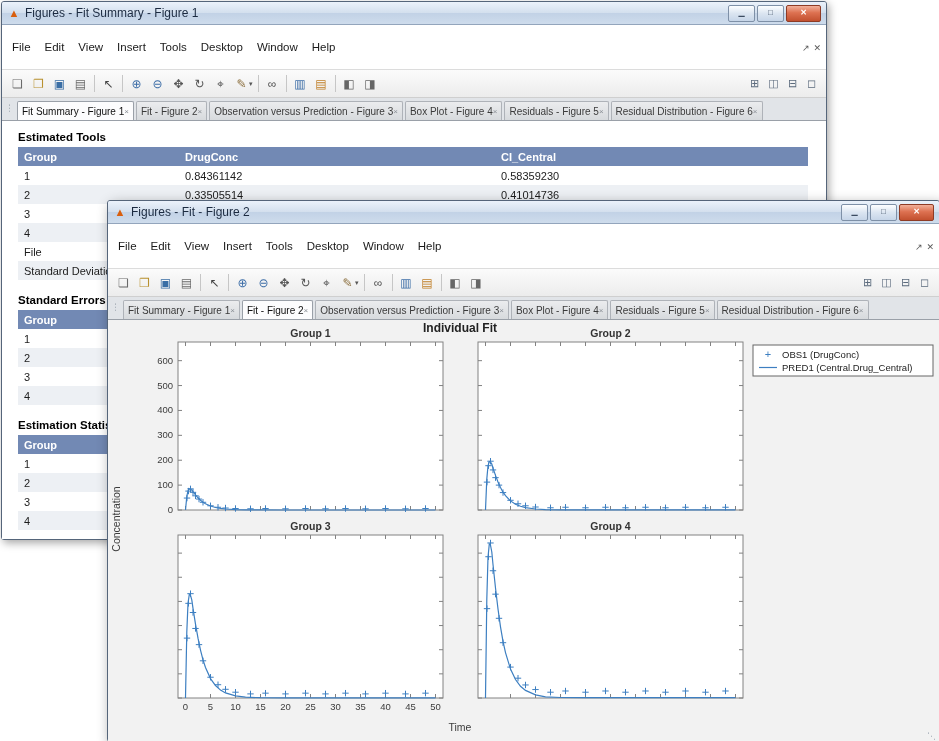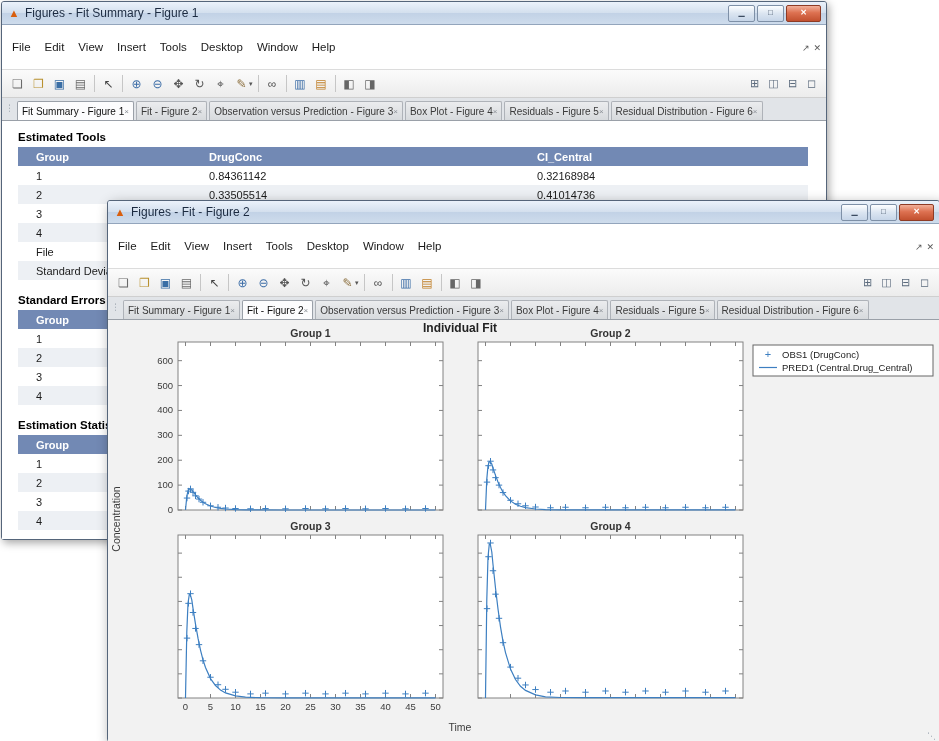--- a/index.html
+++ b/index.html
@@ -34,21 +34,21 @@
   .tab-label{pointer-events:none;}
   .tab-x{color:#8a8f96;font-size:8px;}
   .content{flex:1;overflow:hidden;position:relative;}
   .report{background:#ffffff;height:100%;padding:10px 16px;overflow:hidden;}
   .section{margin-bottom:14px;}
   .section-heading{font-size:11.5px;font-weight:bold;color:#000;margin-bottom:4px;}
   .tbl{width:790px;}
   .tbl-header{display:flex;align-items:center;background:#7289b4;color:#fff;font-weight:bold;height:19px;font-size:11px;}
   .tbl-row{display:flex;align-items:center;height:19px;font-size:11px;color:#1c1c1c;background:#fff;}
   .tbl-row.alt{background:#edf0f4;}
-  .cell{padding-left:18px;white-space:nowrap;overflow:hidden;}
+  .cell{padding-left:6px;white-space:nowrap;overflow:hidden;}
   .c0{width:155px;flex:0 0 155px;}
   .c1{width:310px;flex:0 0 310px;}
   .c2{flex:1;}
   .figure-area{background:#f2f2f2;height:100%;}
   svg text{font-family:"Liberation Sans",sans-serif;}
   .resize-grip{position:absolute;right:3px;bottom:0;color:#9aa4b0;font-size:9px;z-index:11;}
 </style>
 </head>
 <body>
 
@@ -146,21 +146,21 @@
             <div class="section-heading">Estimated Tools</div>
             <div class="tbl">
               <div class="tbl-header">
                 <span class="cell c0">Group</span>
                 <span class="cell c1">DrugConc</span>
                 <span class="cell c2">CI_Central</span>
               </div>
               <div class="tbl-row">
                 <span class="cell c0">1</span>
                 <span class="cell c1">0.84361142</span>
-                <span class="cell c2">0.32168984</span>
+                <span class="cell c2">0.58359230</span>
               </div>
               <div class="tbl-row alt">
                 <span class="cell c0">2</span>
                 <span class="cell c1">0.33505514</span>
                 <span class="cell c2">0.41014736</span>
               </div>
               <div class="tbl-row">
                 <span class="cell c0">3</span>
                 <span class="cell c1">0.60261016</span>
                 <span class="cell c2">0.55808272</span>

